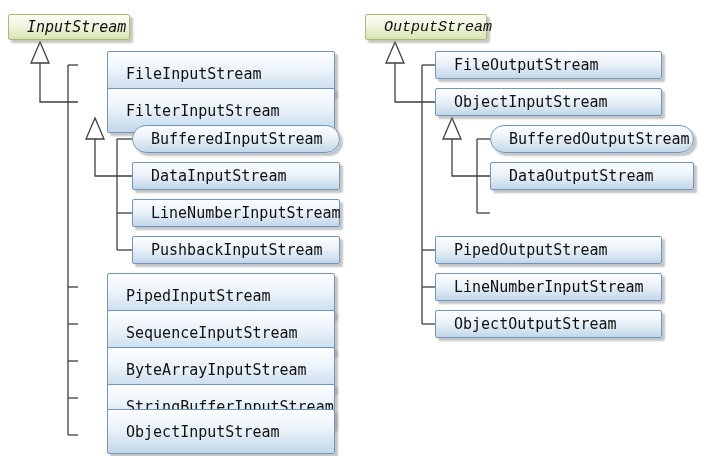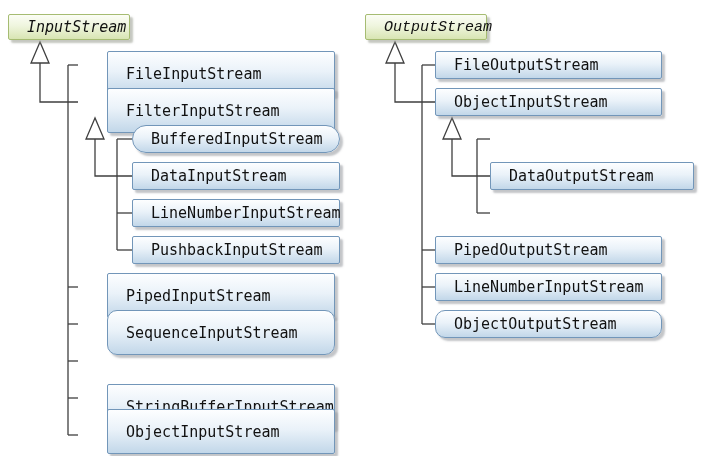--- a/index.html
+++ b/index.html
@@ -48,21 +48,21 @@
   .lv1-r       { left: 435px; width: 227px; height: 28px; }
   .lv2-r       { left: 490px; width: 204px; height: 28px; }
 
   .r0  { top:  51px; }
   .r1  { top:  88px; }
   .r2  { top: 125px; border-radius: 14px; }
   .r3  { top: 162px; text-align: center; }
   .r4  { top: 199px; }
   .r5  { top: 236px; }
   .r6  { top: 273px; }
-  .r7  { top: 310px; border-radius: 10px; }
+  .r7  { top: 310px; }
   .r8  { top: 347px; }
   .r9  { top: 384px; }
   .r10 { top: 409px; }
 </style>
 </head>
 <body>
 
 <div id="canvas">
 
   <svg id="connectors" viewBox="0 0 710 456" xmlns="http://www.w3.org/2000/svg">
@@ -109,24 +109,26 @@
 
   <div class="node root n-in-root">InputStream</div>
   <div class="node lv1-l r0">FileInputStream</div>
   <div class="node lv1-l r1">FilterInputStream</div>
   <div class="node lv2-l r2">BufferedInputStream</div>
   <div class="node lv2-l r3">DataInputStream</div>
   <div class="node lv2-l r4">LineNumberInputStream</div>
   <div class="node lv2-l r5">PushbackInputStream</div>
   <div class="node lv1-l r6">PipedInputStream</div>
   <div class="node lv1-l r7">SequenceInputStream</div>
+  <div class="node lv1-l r8">ByteArrayInputStream</div>
   <div class="node lv1-l r9">StringBufferInputStream</div>
   <div class="node lv1-l r10">ObjectInputStream</div>
 
   <div class="node root n-out-root">OutputStream</div>
   <div class="node lv1-r r0">FileOutputStream</div>
   <div class="node lv1-r r1">ObjectInputStream</div>
+  <div class="node lv2-r r2">BufferedOutputStream</div>
   <div class="node lv2-r r3">DataOutputStream</div>
   <div class="node lv1-r r5">PipedOutputStream</div>
   <div class="node lv1-r r6">LineNumberInputStream</div>
   <div class="node lv1-r r7">ObjectOutputStream</div>
 
 </div>
 
 </body></html>

